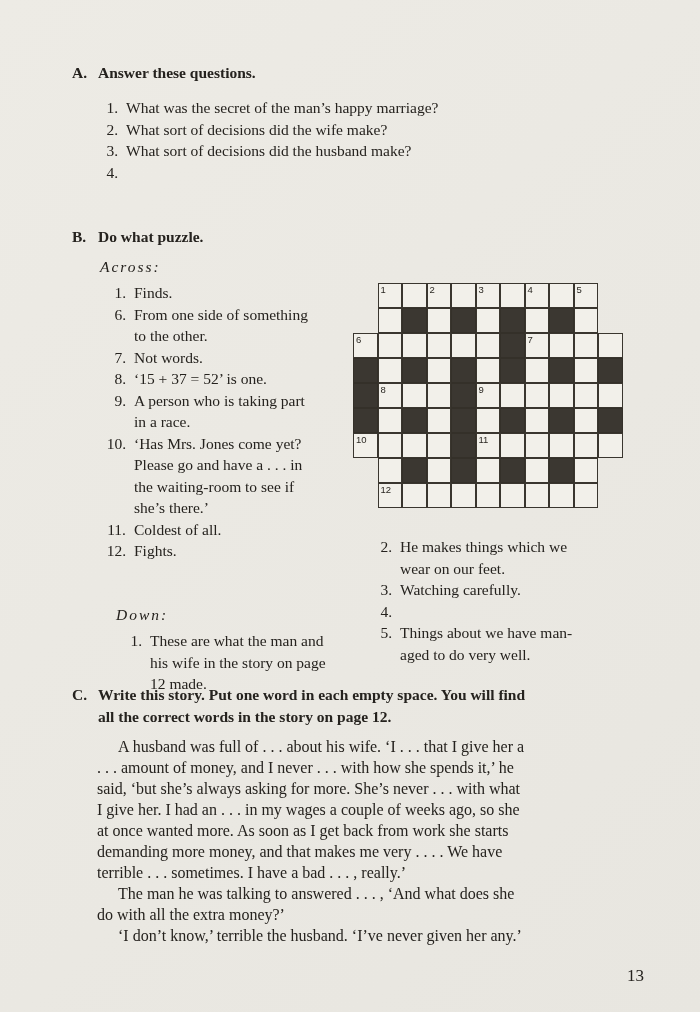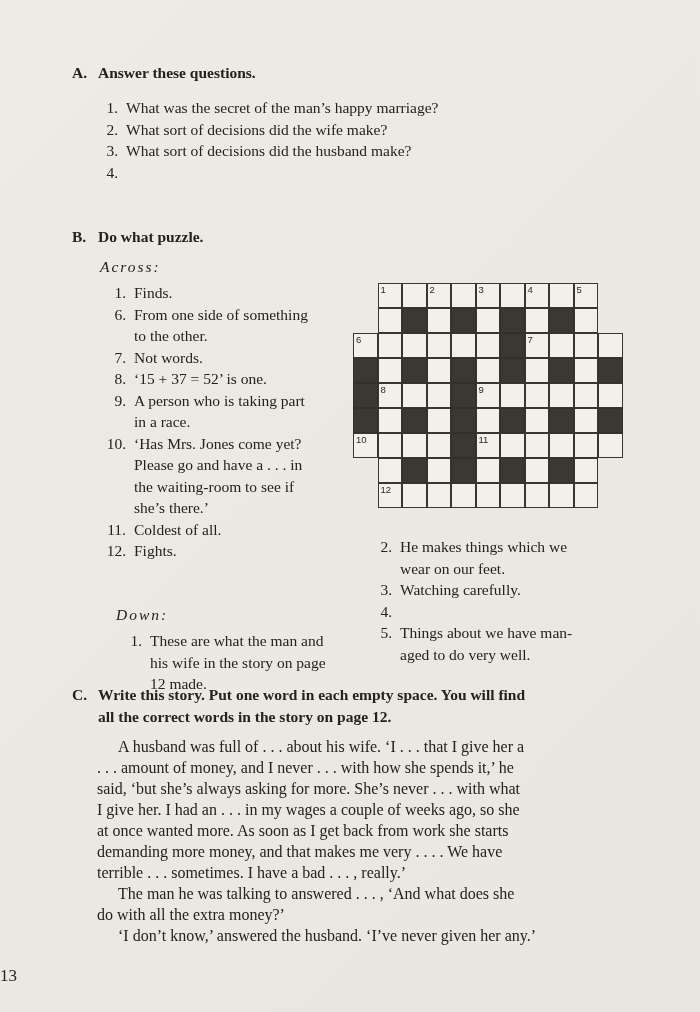--- a/index.html
+++ b/index.html
@@ -47,21 +47,21 @@
     position:absolute;top:0;left:2px;
     font-family:"Liberation Sans","DejaVu Sans",sans-serif;
     font-size:9.5px;line-height:11px;color:#2a2722;
   }
 
   .story{position:absolute;left:97px;top:736px;width:480px;}
   .story p{margin:0;font-size:16px;line-height:21px;white-space:pre-line;text-indent:21px;}
 
   .page-num{
     position:absolute;left:0;top:966px;width:644px;
-    text-align:left;font-size:17px;
+    text-align:right;font-size:17px;
   }
 </style>
 </head>
 <body>
 
 <div class="page">
 
   <div class="section-head" style="left:72px;top:62px;">
     <span class="head-letter">A.</span>
     <span class="head-title">Answer these questions.</span>
@@ -302,18 +302,18 @@
   <div class="story" id="story">
       <p>A husband was full of . . . about his wife. ‘I . . . that I give her a
 . . . amount of money, and I never . . . with how she spends it,’ he
 said, ‘but she’s always asking for more. She’s never . . . with what
 I give her. I had an . . . in my wages a couple of weeks ago, so she
 at once wanted more. As soon as I get back from work she starts
 demanding more money, and that makes me very . . . . We have
 terrible . . . sometimes. I have a bad . . . , really.’</p>
       <p>The man he was talking to answered . . . , ‘And what does she
 do with all the extra money?’</p>
-      <p>‘I don’t know,’ answered the husband. ‘I’ve never given her any.’</p>
+      <p>‘I don’t know,’ terrible the husband. ‘I’ve never given her any.’</p>
     </div>
 
   <div class="page-num">13</div>
 
 </div>
 
 </body></html>

